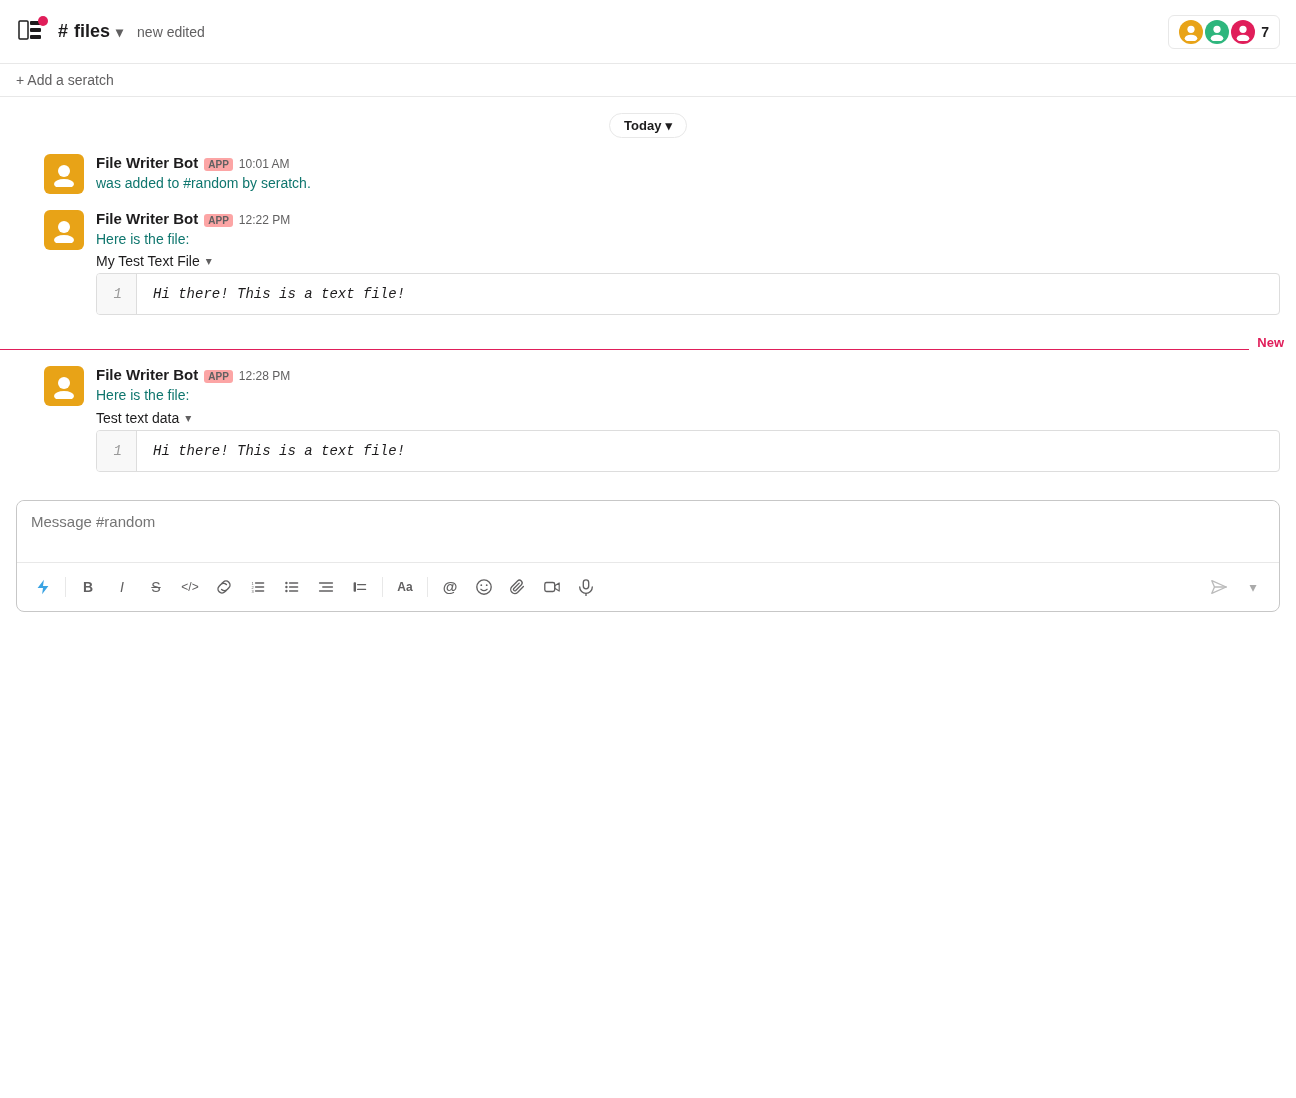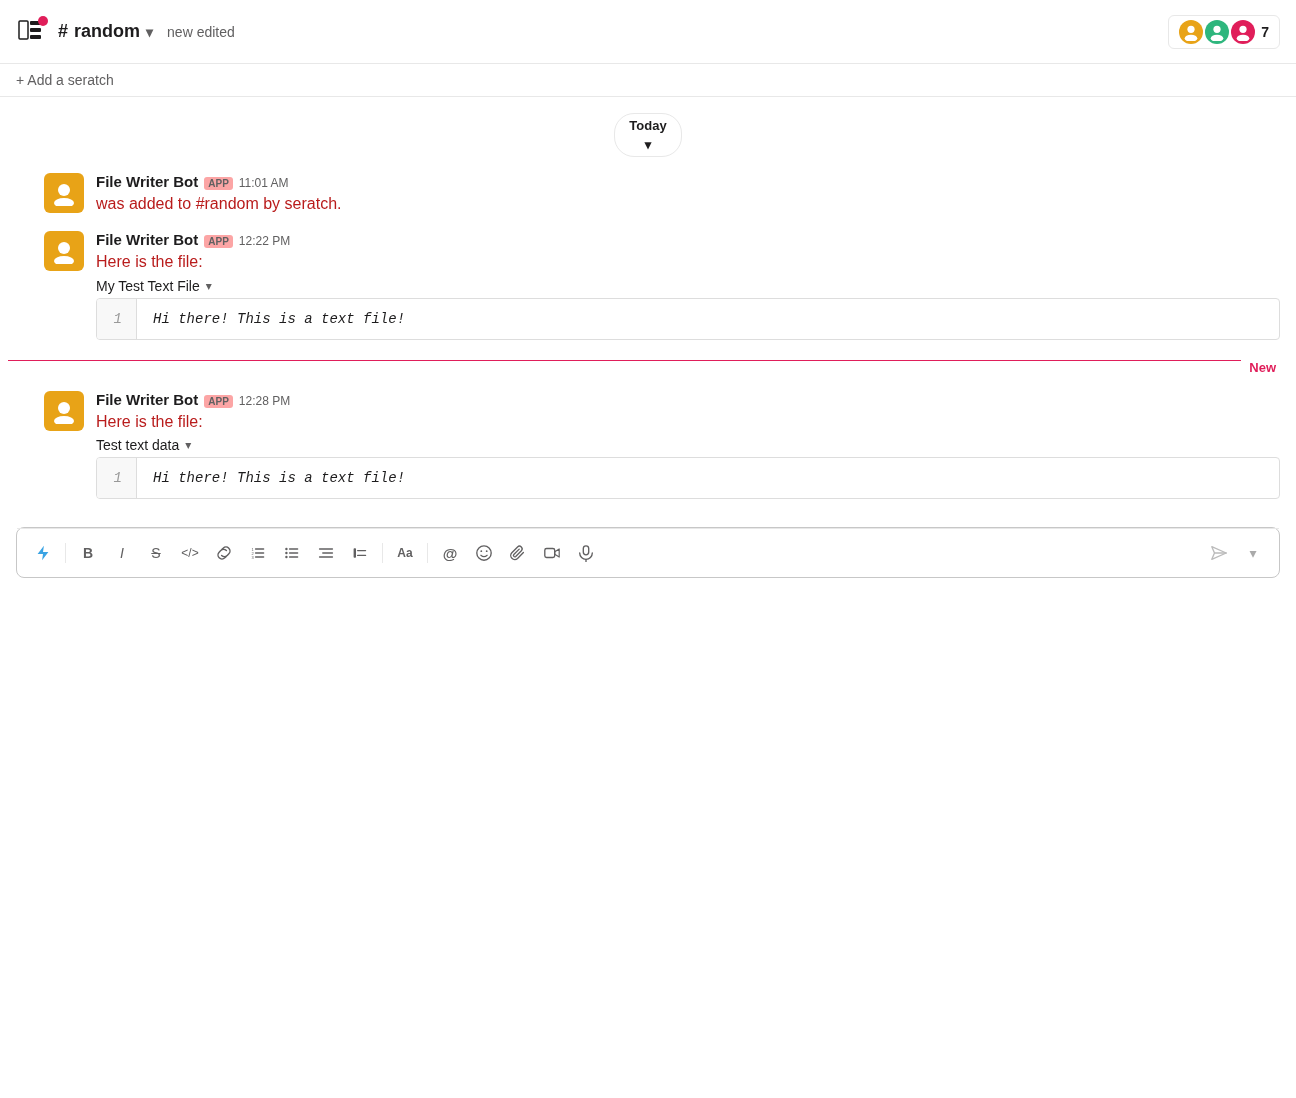--- a/index.html
+++ b/index.html
@@ -96,21 +96,20 @@
       border: 1px solid #e8e8e8;
       border-radius: 20px;
       padding: 4px 14px;
       font-size: 13px;
       font-weight: 600;
       cursor: pointer;
       background: #fff;
       display: flex;
       align-items: center;
       gap: 4px;
-      flex-direction: column;
     }
 
     
     .message {
       display: flex;
       gap: 12px;
       padding: 8px 16px;
       margin-left: 28px;
     }
     .avatar {
@@ -132,21 +131,21 @@
     .sender-name { font-weight: 700; font-size: 15px; }
     .app-badge {
       background: #fca5a5;
       color: #616061;
       font-size: 10px;
       font-weight: 700;
       padding: 1px 4px;
       border-radius: 3px;
     }
     .msg-time { font-size: 12px; color: #616061; }
-    .msg-text { font-size: 16px; line-height: 1.46; color: #b91c1c; }
+    .msg-text { font-size: 14px; line-height: 1.46; color: #0f766e; }
     .msg-link { color: #1264a3; text-decoration: none; }
     .edited-label { color: #616061; font-size: 13px; }
 
     
     .file-snippet {
       display: flex;
       align-items: center;
       gap: 6px;
       margin: 4px 0;
       font-size: 14px;
@@ -178,22 +177,22 @@
     .code-content {
       padding: 12px 16px;
       flex: 1;
       font-style: italic;
       color: #1d1c1d;
     }
 
     
     .new-divider {
       display: flex;
-      align-items: flex-start;
-      margin: 8px 8px;
+      align-items: flex-end;
+      margin: 8px 0;
       position: relative;
     }
     .new-divider-line {
       flex: 1;
       height: 1px;
       background: #e01e5a;
     }
     .new-label {
       color: #e01e5a;
       font-size: 13px;
@@ -260,21 +259,21 @@
       <svg viewBox="0 0 28 28" fill="none" xmlns="http://www.w3.org/2000/svg">
         <rect x="3" y="5" width="9" height="18" rx="1" stroke="#1d1c1d" stroke-width="1.5" fill="none"></rect>
         <rect x="14" y="5" width="11" height="4" rx="1" fill="#1d1c1d"></rect>
         <rect x="14" y="12" width="11" height="4" rx="1" fill="#1d1c1d"></rect>
         <rect x="14" y="19" width="11" height="4" rx="1" fill="#1d1c1d"></rect>
       </svg>
       <div class="notification-dot"></div>
     </div>
     <div class="channel-title">
       <span class="channel-hash">#</span>
-      <span>random</span>
+      <span>files</span>
       <span class="channel-chevron">▾</span>
     </div>
     <span class="channel-topic">new edited</span>
   </div>
   <div class="header-right">
     <div class="member-icons">
       <div class="member-icon" style="background:#e8a317;">
         <svg width="18" height="18" viewBox="0 0 20 20">
             <circle cx="10" cy="7" r="4" fill="#fff"></circle>
             <ellipse cx="10" cy="17" rx="7" ry="4" fill="#fff"></ellipse>
@@ -314,21 +313,21 @@
     <div class="avatar">
       <svg width="26" height="26" viewBox="0 0 26 26">
           <circle cx="13" cy="10" r="6" fill="#fff"></circle>
           <ellipse cx="13" cy="23" rx="10" ry="5" fill="#fff"></ellipse>
         </svg>
     </div>
     <div class="message-content">
       <div class="message-header">
         <span class="sender-name">File Writer Bot</span>
         <span class="app-badge">APP</span>
-        <span class="msg-time">11:01 AM</span>
+        <span class="msg-time">10:01 AM</span>
       </div>
       <div class="msg-text">was added to #random by seratch.</div>
     </div>
   </div>
 
   <div class="message">
     <div class="avatar">
       <svg width="26" height="26" viewBox="0 0 26 26">
           <circle cx="13" cy="10" r="6" fill="#fff"></circle>
           <ellipse cx="13" cy="23" rx="10" ry="5" fill="#fff"></ellipse>
@@ -378,20 +377,21 @@
       <div class="code-block">
         <div class="line-number">1</div>
         <div class="code-content">Hi there! This is a text file!</div>
       </div>
     </div>
   </div>
 
 </div>
 
 <div class="message-input-area">
+  <textarea class="message-input-field" rows="2" placeholder="Message #random" style=""></textarea>
   <div class="toolbar">
 
     <button class="toolbar-btn lightning">
       <svg width="18" height="18" viewBox="0 0 20 20">
           <polygon points="11,2 4,11 10,11 9,18 16,9 10,9" fill="#3aa3e3"></polygon>
         </svg>
     </button>
     <div class="toolbar-divider"></div>
 
     <button class="toolbar-btn" style="font-weight:700; font-size:14px;">B</button>

